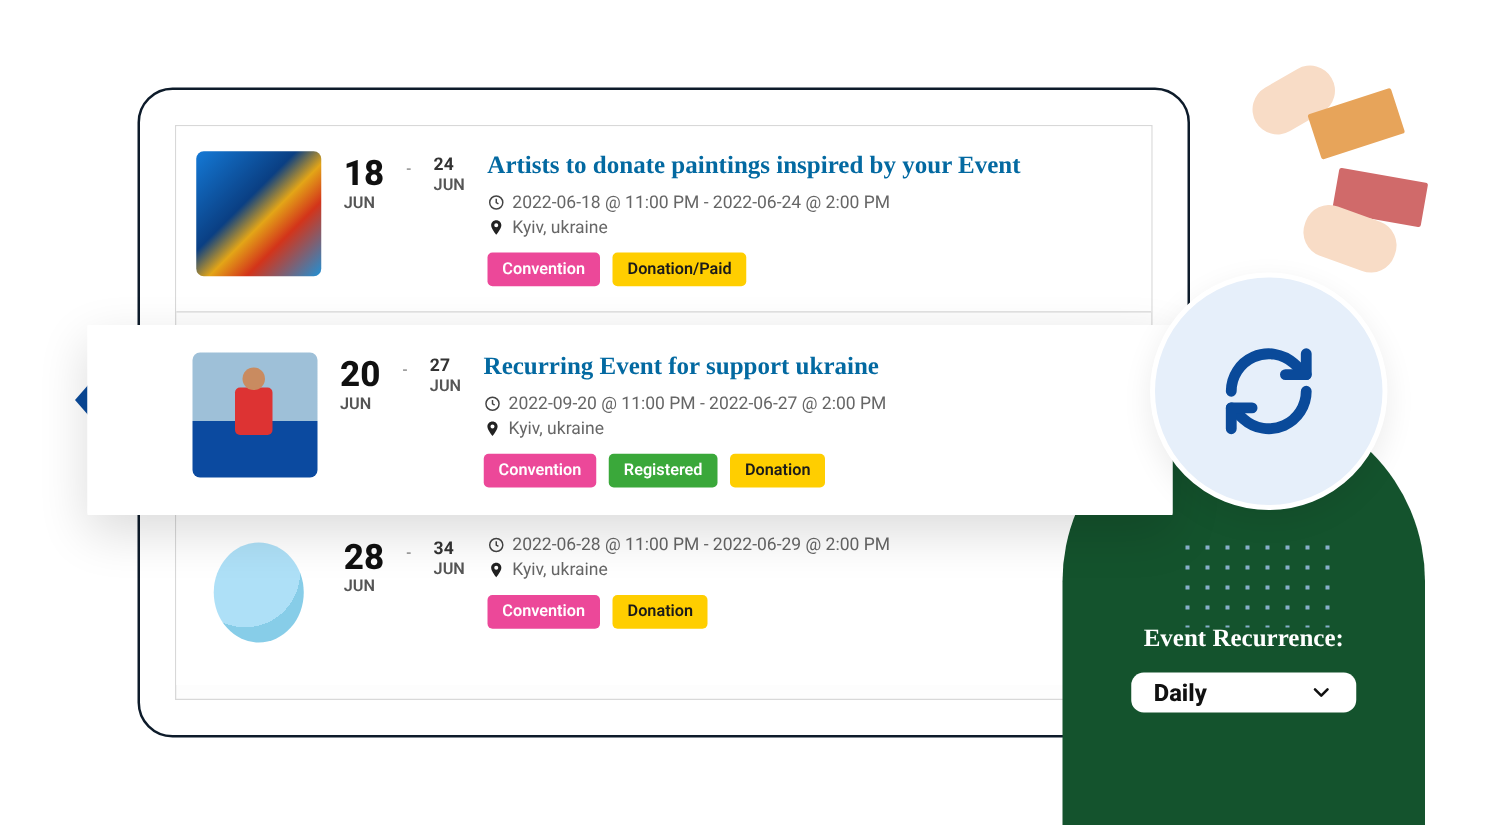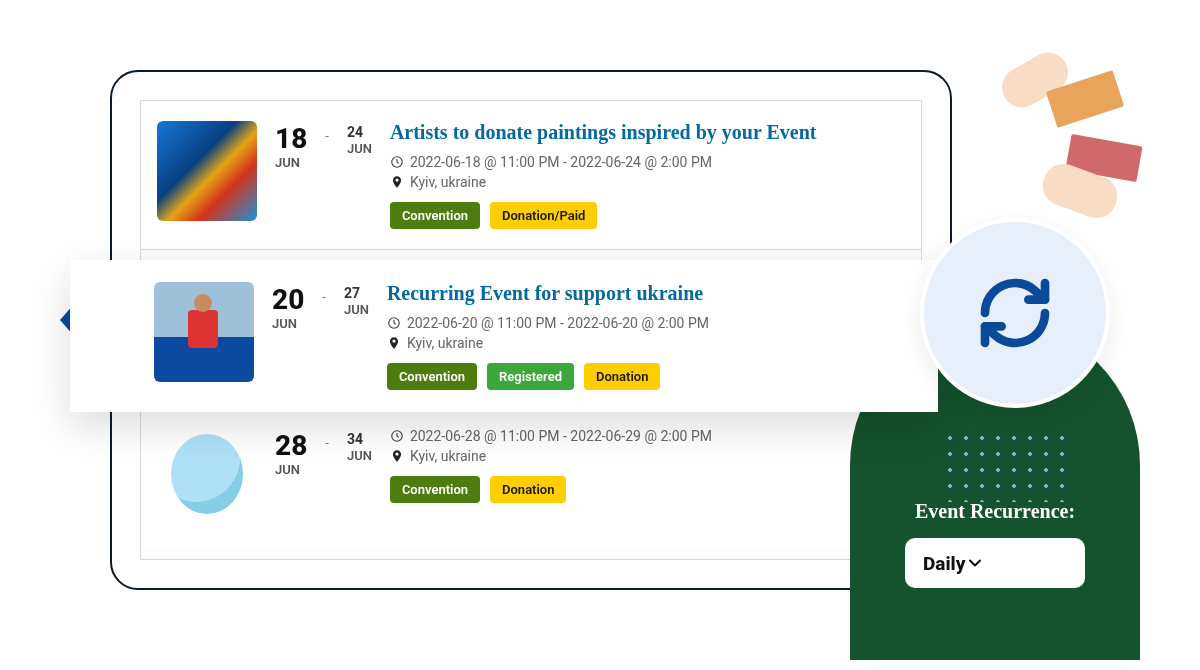--- a/index.html
+++ b/index.html
@@ -96,21 +96,21 @@
   .date-mon { font-size: 13px; font-weight: 600; color: #555; margin-top: 2px; }
   .date-sep { color:#777; font-size: 13px; margin-top: 3px; }
   .date-small { font-size: 14px; font-weight: 700; color: #333; line-height: 1; }
 
   .details { flex: 1 1 auto; }
   .ev-title { font-size: 20px; font-weight: 800; color: #0369a1; margin-bottom: 10px; font-family: Georgia, 'Times New Roman', serif; }
   .meta-line { font-size: 14px; color: #666; display: flex; align-items: center; gap: 6px; margin-bottom: 4px; }
   .meta-line svg { width: 14px; height: 14px; flex: 0 0 auto; }
   .tags { display: flex; gap: 10px; margin-top: 12px; }
   .tag { font-size: 13px; font-weight: 600; padding: 6px 12px; border-radius: 4px; color: #fff; }
-  .tag.blue { background: #4d7c0f; }
+  .tag.blue { background: #ec4899; }
   .tag.yellow { background: #ffce00; color: #1a1a1a; }
   .tag.green { background: #3aa83a; }
 
   
   .float-row {
     position: absolute;
     left: 70px;
     top: 260px;
     width: 868px;
     background: #fff;
@@ -182,24 +182,24 @@
     top: 180px;
     font-size: 20px;
     font-weight: 700;
     font-family: Georgia, serif;
   }
   .dropdown {
     position: absolute;
     left: 50%; transform: translateX(-50%);
     top: 218px;
     width: 180px;
-    height: 50px;
+    height: 32px;
     background: #fff;
     border-radius: 10px;
-    display:flex;align-items:center;
+    display:flex;align-items:center;justify-content:space-between;
     padding: 0 18px;
     color:#111;
     font-weight:800;
     font-size:19px;
   }
   .dropdown svg{width:20px;height:20px;}
 
 </style>
 </head>
 <body>
@@ -304,21 +304,21 @@
         <div class="date-mon">JUN</div>
       </div>
     </div>
     <div class="details">
       <div class="ev-title">Recurring Event for support ukraine</div>
       <div class="meta-line">
         <svg viewBox="0 0 24 24" fill="none" stroke="#444" stroke-width="2">
             <circle cx="12" cy="12" r="9"></circle>
             <path d="M12 7v5l3 2"></path>
           </svg>
-        <span>2022-06-20 @ 11:00 PM - 2022-06-20 @ 2:00 PM</span>
+        <span>2022-09-20 @ 11:00 PM - 2022-06-27 @ 2:00 PM</span>
       </div>
       <div class="meta-line">
         <svg viewBox="0 0 24 24" fill="#222">
             <path d="M12 2C8 2 5 5 5 9c0 5 7 13 7 13s7-8 7-13c0-4-3-7-7-7zm0 9.5A2.5 2.5 0 1112 6a2.5 2.5 0 010 5.5z"></path>
           </svg>
         <span>Kyiv, ukraine</span>
       </div>
       <div class="tags">
         <span class="tag blue">Convention</span>
         <span class="tag green">Registered</span>

